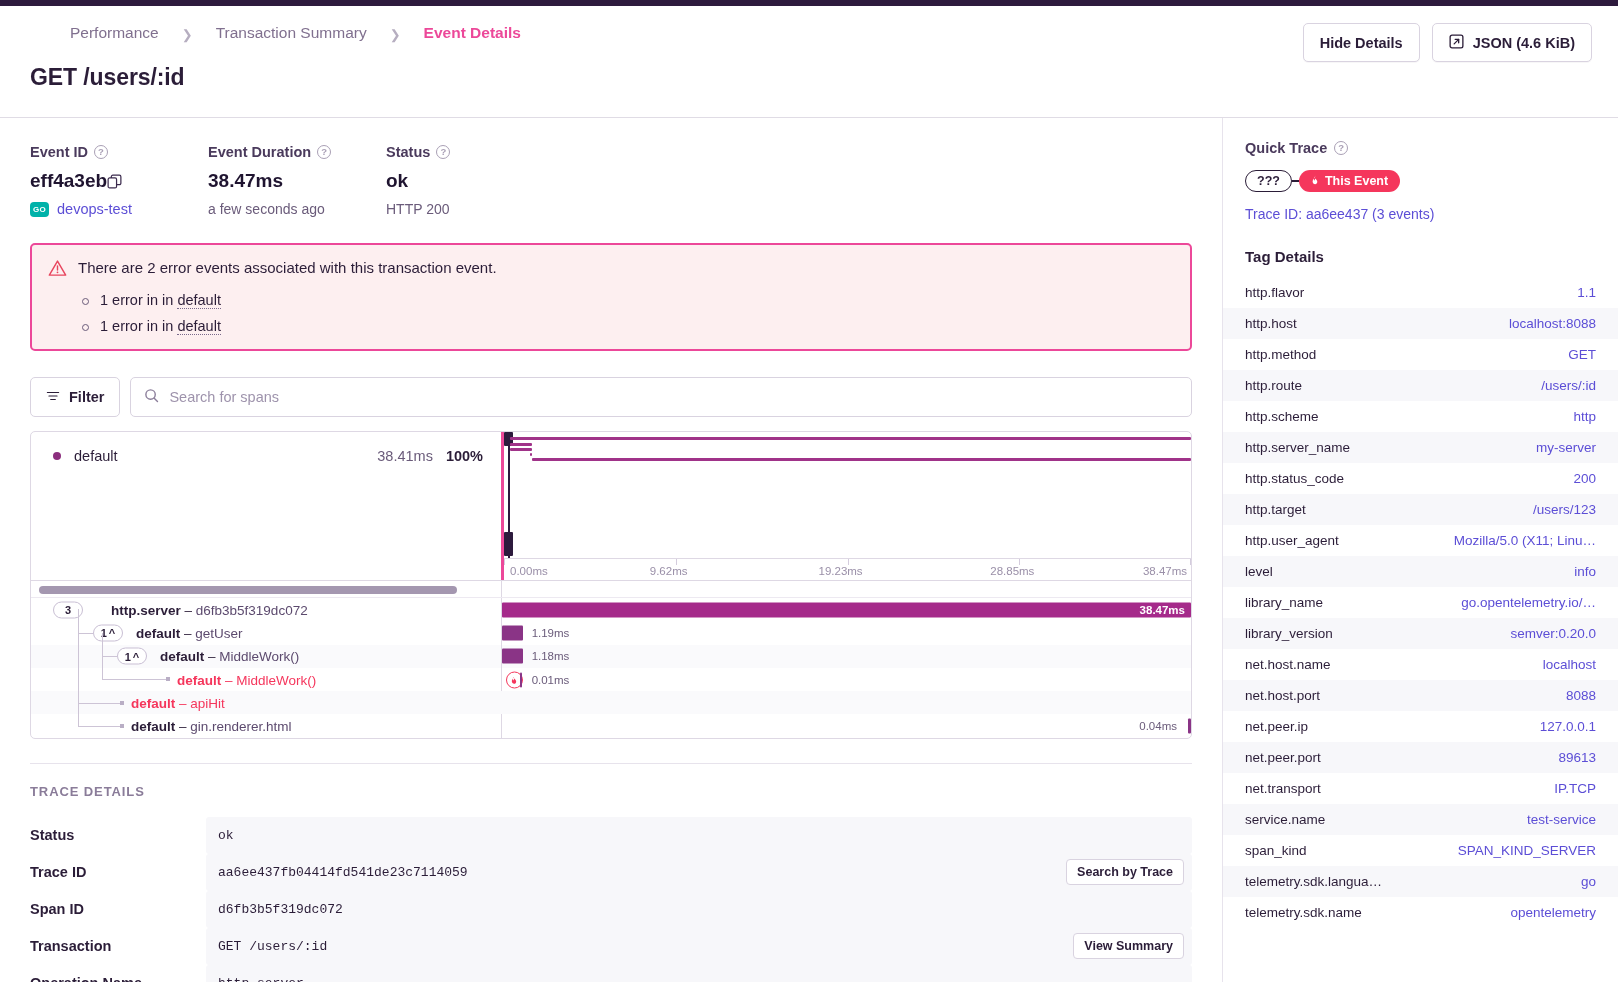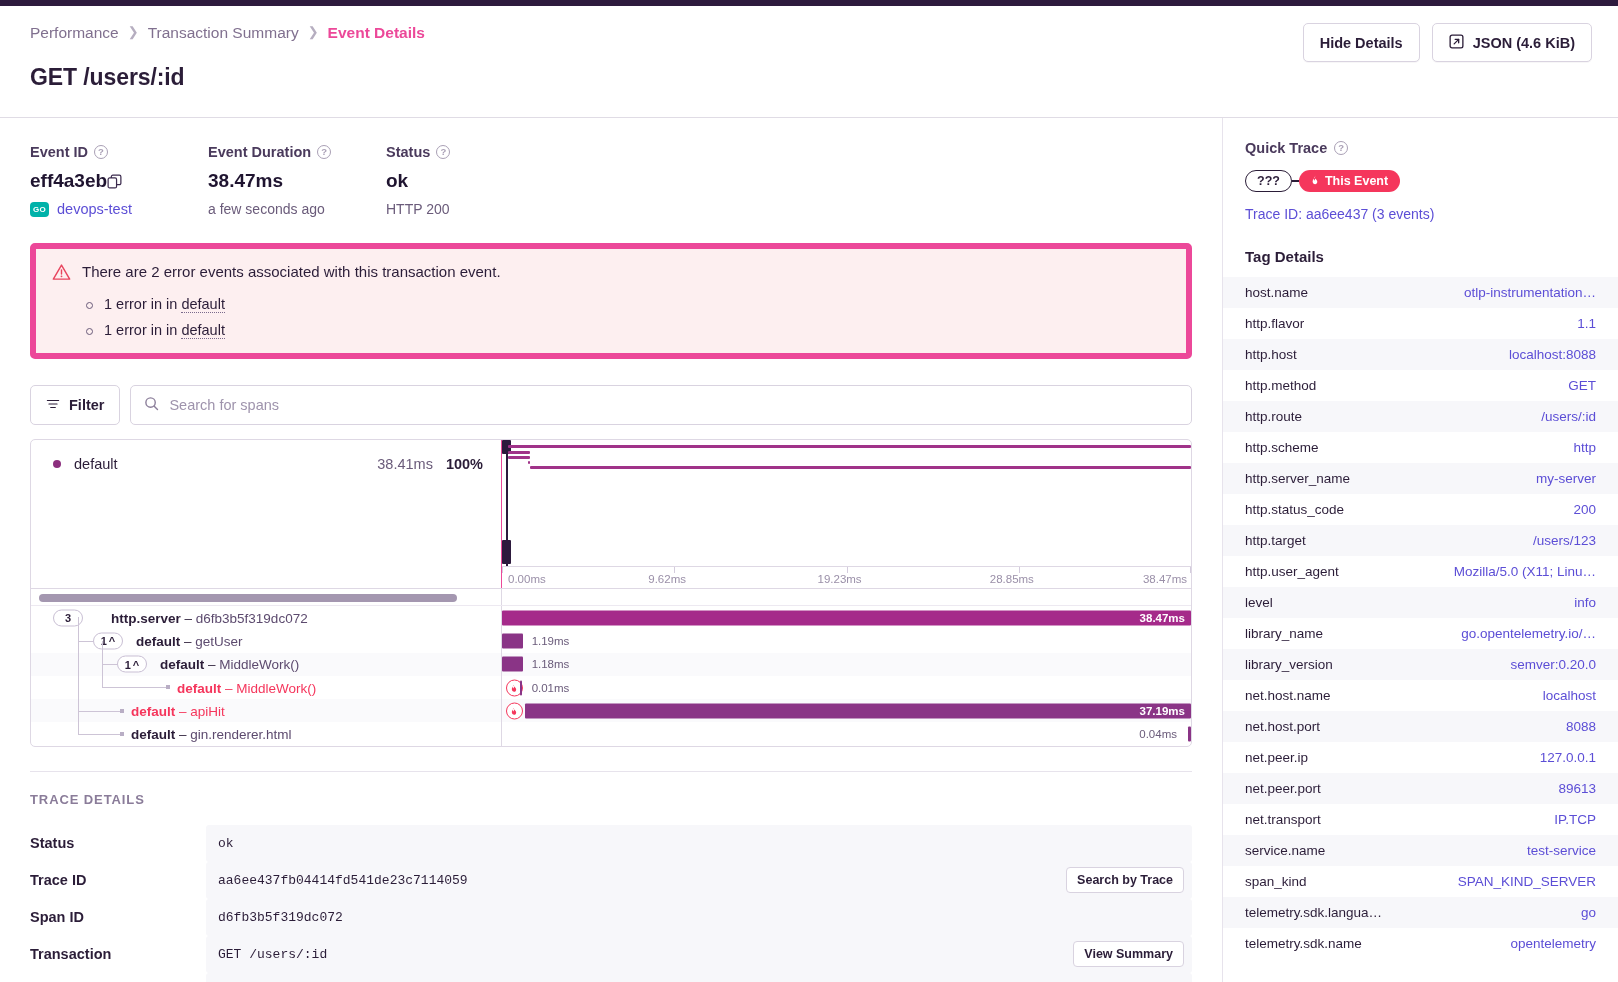--- a/index.html
+++ b/index.html
@@ -16,21 +16,21 @@
   .topstrip { height: 6px; background: #2d1a3d; }
 
   
   .header {
     position: relative;
     height: 112px;
     border-bottom: 1px solid #e0dce5;
     padding: 18px 26px 0 30px;
     background: #fff;
   }
-  .breadcrumb { display: flex; align-items: flex-start; gap: 9px; font-size: 15.5px; }
+  .breadcrumb { display: flex; align-items: flex-end; gap: 23px; font-size: 15.5px; margin-left: 40px; }
   .crumb-link { color: #80708f; cursor: pointer; }
   .crumb-sep { color: #b6aec0; font-size: 13px; }
   .crumb-current { color: #ec4899; font-weight: 600; }
   .page-title { margin-top: 22px; font-size: 23px; font-weight: 600; color: #2b1d38; letter-spacing: -0.1px; }
 
   .header-actions { position: absolute; top: 17px; right: 26px; display: flex; gap: 12px; }
   .btn {
     border: 1px solid #d9d3e0;
     background: #fff;
     border-radius: 5px;
@@ -72,21 +72,21 @@
   .go-badge {
     width: 19px; height: 15px; border-radius: 4px; background: #00b2a9;
     color: #fff; font-size: 8px; font-weight: 700; letter-spacing: .2px;
     display: inline-flex; align-items: center; justify-content: center;
   }
   .proj-link { color: #5c4ed6; font-size: 14.5px; cursor: pointer; }
 
   
   .alert {
     margin: 26px 30px 0 30px;
-    border: 6px solid #ec4899;
+    border: 2px solid #ec4899;
     background: #fdeff0;
     border-radius: 5px;
     padding: 14px 16px 15px 16px;
   }
   .alert-head { display: flex; align-items: flex-start; gap: 11px; font-size: 15px; color: #2b1d38; }
   .alert-list { margin: 11px 0 0 34px; }
   .alert-li { list-style: none; position: relative; font-size: 14.5px; color: #2b1d38; padding-left: 18px; margin-top: 10px; }
   .alert-li:first-child { margin-top: 0; }
   .alert-li::before {
     content: ""; position: absolute; left: 0; top: 6px;
@@ -121,21 +121,21 @@
     background: #fff;
   }
   .wf-mini { display: flex; height: 148px; position: relative; }
   .mini-left { width: 470px; border-right: 0; position: relative; padding: 16px 0 0 22px; }
   .mini-row { display: flex; align-items: center; font-size: 14.5px; }
   .mini-dot { width: 8px; height: 8px; border-radius: 50%; background: #8c2f7e; margin-right: 13px; }
   .mini-name { color: #2b1d38; }
   .mini-nums { position: absolute; right: 18px; top: 16px; display: flex; gap: 13px; font-size: 14.5px; }
   .mini-dur { color: #6a5b7a; }
   .mini-pct { color: #2b1d38; font-weight: 700; }
-  .mini-right { flex: 1; position: relative; border-left: 1px solid #ec4899; }
+  .mini-right { flex: 1; position: relative; border-left: 3px solid #ec4899; }
   .handle-bar { position: absolute; left: 0px; width: 9px; background: #2d1a3d; border-radius: 1px; }
   .mini-spark { position: absolute; height: 3px; background: #a03389; border-radius: 1px; }
   .axis { position: absolute; bottom: 0; left: 0; right: 0; height: 22px; border-top: 1px solid #ded8e4; }
   .tick { position: absolute; top: 0; width: 1px; height: 6px; background: #d4ccdd; }
   .tick-lbl { position: absolute; top: 6px; font-size: 11.5px; color: #9a8fa8; white-space: nowrap; }
 
   .wf-scrollrow { display:flex; height: 18px; border-top: 1px solid #ded8e4; border-bottom: 1px solid #ede9f1; background: #fff; }
   .scroll-track { width: 470px; padding: 5px 8px 0 8px; }
   .scroll-thumb { height: 8px; background: #a497b0; border-radius: 4px; width: 92%; }
   .scroll-rest { flex: 1; border-left: 1px solid #ded8e4; }
@@ -451,30 +451,20 @@
 
           <div class="srow alt">
             <div class="srow-left">
               <div class="tree-v" style="left:47px;top:-12px;height:24px;"></div>
               <div class="tree-h" style="left:47px;top:11.5px;width:44px;"></div>
               <div class="tree-sq" style="left:89px;top:9.5px;"></div>
               <span class="srow-label" style="left:100px;">
                 <b class="op-red">default</b><span class="op-red"> – </span><span class="op-red">apiHit</span>
               </span>
             </div>
-            <div class="srow-right">
-              <span class="err-ico">
-                <svg width="9" height="10" viewBox="0 0 10 12" fill="none">
-                  <path d="M5 0.6 C5.6 2.6 3.2 3.2 3.2 5.4 C3.2 6.4 3.8 7 4.4 7.2 C4 6.2 4.6 5.4 5.4 4.9 C5.2 6.2 7 6.6 7 8.4 C7 10 5.9 11.2 4.6 11.2 C3 11.2 1.8 9.9 1.8 8.2 C1.8 5.2 5.3 4.2 5 0.6 Z" fill="#f5365c"></path>
-                </svg>
-              </span>
-              <div class="bar" style="left:3.4%;width:96.6%;background:#8a3486;">
-                <span class="bar-lbl-in">37.19ms</span>
-              </div>
-            </div>
           </div>
 
           <div class="srow">
             <div class="srow-left">
               <div class="tree-v" style="left:47px;top:-12px;height:24px;"></div>
               <div class="tree-h" style="left:47px;top:11.5px;width:44px;"></div>
               <div class="tree-sq" style="left:89px;top:9.5px;"></div>
               <span class="srow-label" style="left:100px;">
                 <b class="op-dark">default</b><span class="op-dark"> – </span><span class="op-name-muted">gin.renderer.html</span>
               </span>
@@ -533,24 +523,20 @@
               <path d="M5 0.6 C5.6 2.6 3.2 3.2 3.2 5.4 C3.2 6.4 3.8 7 4.4 7.2 C4 6.2 4.6 5.4 5.4 4.9 C5.2 6.2 7 6.6 7 8.4 C7 10 5.9 11.2 4.6 11.2 C3 11.2 1.8 9.9 1.8 8.2 C1.8 5.2 5.3 4.2 5 0.6 Z" fill="#ffffff"></path>
             </svg>
           </span>
           <span>This Event</span>
         </span>
       </div>
       <div class="qt-trace">Trace ID: aa6ee437 (3 events)</div>
 
       <div class="tag-title">Tag Details</div>
       <div class="tag-table">
-        <div class="tag-row shade">
-            <span class="tag-k">host.name</span>
-            <span class="tag-v">otlp-instrumentation…</span>
-          </div>
         <div class="tag-row">
             <span class="tag-k">http.flavor</span>
             <span class="tag-v">1.1</span>
           </div>
         <div class="tag-row shade">
             <span class="tag-k">http.host</span>
             <span class="tag-v">localhost:8088</span>
           </div>
         <div class="tag-row">
             <span class="tag-k">http.method</span>

